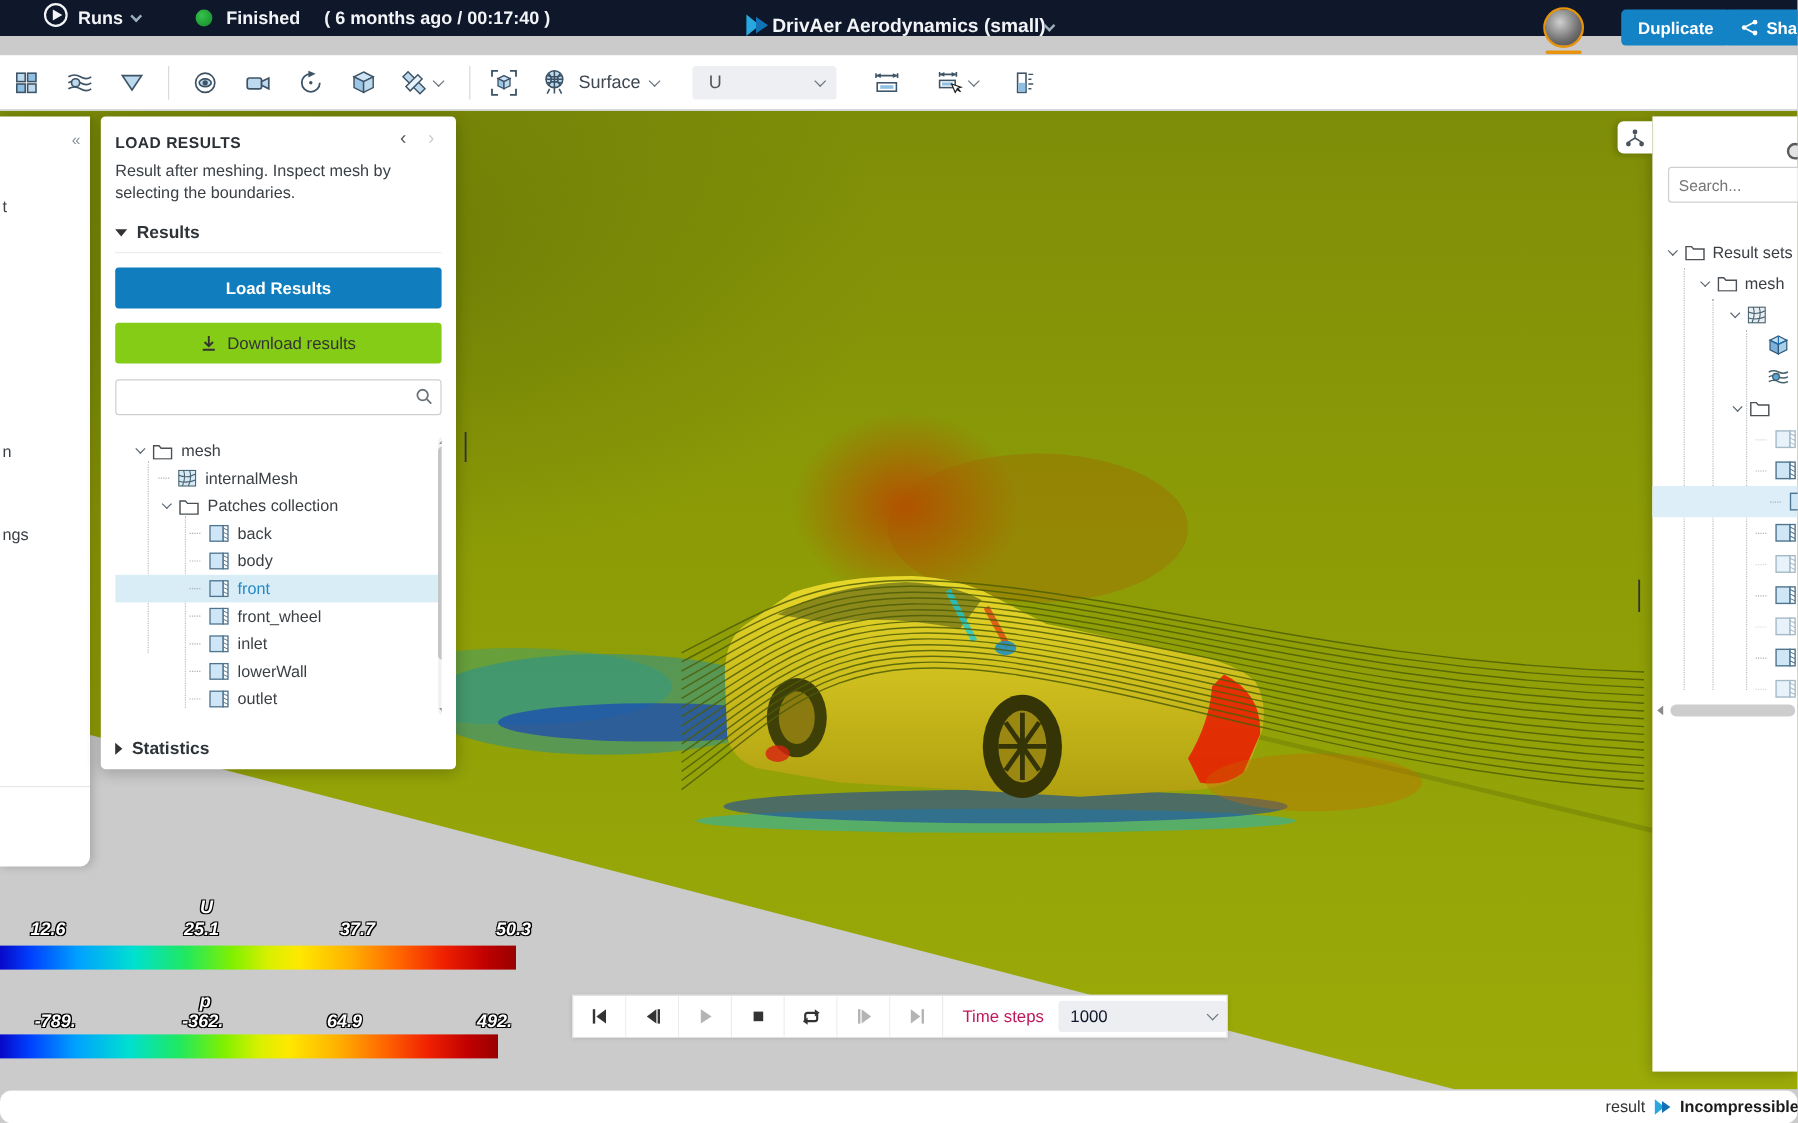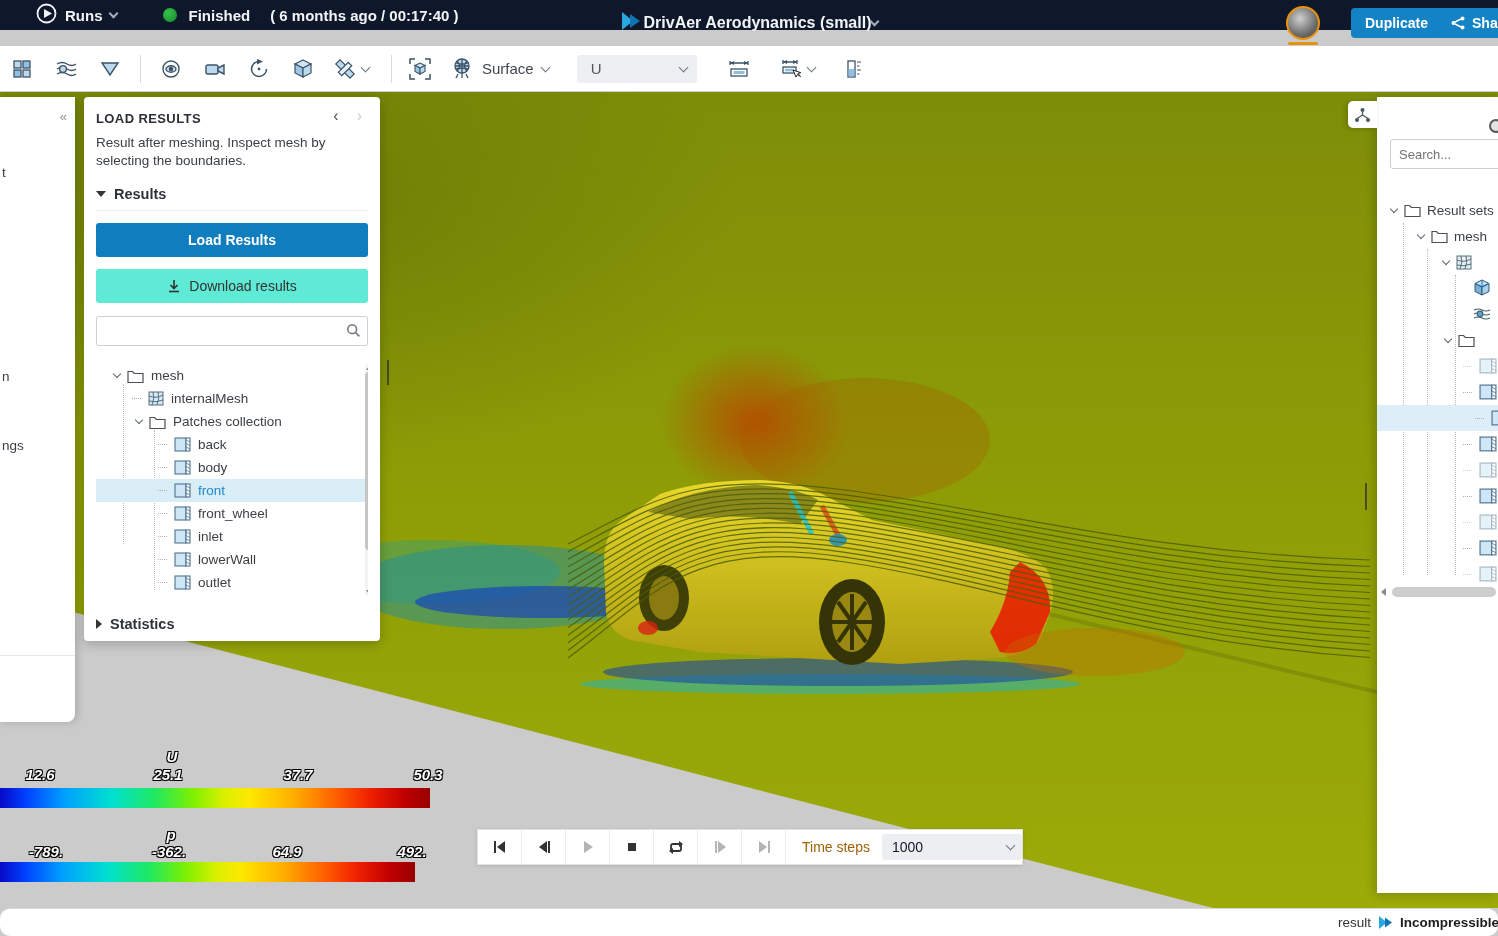--- a/index.html
+++ b/index.html
@@ -42,21 +42,21 @@
   
   .legend { position:absolute; left:0; }
   .leg-title, .leg-tick { position:absolute; transform:translateX(-50%); font-style:italic; font-weight:bold; font-size:15px; color:#fff;
     text-shadow:-1px -1px 0 #000, 1px -1px 0 #000, -1px 1px 0 #000, 1px 1px 0 #000; white-space:nowrap; }
   .leg-bar { position:absolute; left:0; height:20px;
     background:linear-gradient(90deg,#0808c8 0%,#0040ff 6%,#00a0ff 15%,#00e0d0 26%,#20e860 36%,#80f000 45%,#d8f000 52%,#ffe800 58%,#ffb000 68%,#ff6000 78%,#f02000 86%,#c00000 94%,#980000 100%); }
 
   
   .playbar { position:absolute; left:477px; top:737px; width:546px; height:36px; background:#fff; border:1px solid #e2e2e2; box-shadow:0 1px 4px rgba(0,0,0,.12); display:flex; align-items:center; }
   .pbtn { width:44px; height:34px; border-right:1px solid #ececec; display:flex; align-items:center; justify-content:center; cursor:pointer; flex:none; background:#fff; border-top:none; border-bottom:none; border-left:none; }
-  .ts-label { font-size:14px; color:#a16207; padding:0 12px 0 16px; white-space:nowrap; }
+  .ts-label { font-size:14px; color:#be185d; padding:0 12px 0 16px; white-space:nowrap; }
   .ts-select { width:140px; height:26px; background:#eceef1; border-radius:3px; display:flex; align-items:center; padding:0 8px 0 10px; color:#0f172a; font-size:14px; cursor:pointer; }
   .ts-select .chev-g { margin-left:auto; }
 
   
   .left-rail { position:absolute; left:0; top:97px; width:75px; height:625px; background:#fff; box-shadow:2px 0 8px rgba(0,0,0,.18); border-radius:0 0 8px 0; z-index:20; }
   .rail-collapse { position:absolute; right:8px; top:12px; color:#8a9097; font-size:13px; cursor:pointer; }
   .rail-frag { position:absolute; left:2px; font-size:13.5px; color:#3a4046; white-space:nowrap; }
   .rail-div { position:absolute; left:0; right:0; top:558px; height:1px; background:#e4e6e8; }
 
   
@@ -64,21 +64,21 @@
   .lp-title { font-size:13px; font-weight:bold; letter-spacing:.4px; color:#2b3036; }
   .lp-nav { position:absolute; right:18px; top:10px; display:flex; gap:18px; font-size:16px; }
   .lp-prev { color:#555; cursor:pointer; }
   .lp-next { color:#ccc; cursor:pointer; }
   .lp-desc { margin-top:8px; font-size:13.5px; line-height:18px; color:#3a4046; }
   .section-row { display:flex; align-items:center; gap:8px; margin-top:16px; padding-bottom:8px; border-bottom:1px solid #ececec; cursor:pointer; }
   .caret-down { width:0; height:0; border-left:5px solid transparent; border-right:5px solid transparent; border-top:6px solid #333; }
   .caret-right { width:0; height:0; border-top:5px solid transparent; border-bottom:5px solid transparent; border-left:6px solid #333; }
   .section-label { font-size:14.5px; font-weight:bold; color:#2e3338; }
   .btn-load { margin-top:12px; width:100%; height:34px; background:#0f7dbe; border:none; border-radius:3px; color:#fff; font-weight:bold; font-size:14px; cursor:pointer; font-family:inherit; }
-  .btn-download { margin-top:12px; width:100%; height:34px; background:#5eead4; border:none; border-radius:3px; color:#333; font-size:14px; cursor:pointer; display:flex; align-items:center; justify-content:center; gap:8px; font-family:inherit; }
+  .btn-download { margin-top:12px; width:100%; height:34px; background:#84cc16; border:none; border-radius:3px; color:#333; font-size:14px; cursor:pointer; display:flex; align-items:center; justify-content:center; gap:8px; font-family:inherit; }
   .lp-search { margin-top:13px; position:relative; }
   .lp-search input { width:100%; height:30px; border:1px solid #cfcfcf; border-radius:3px; padding:0 28px 0 8px; font-size:13px; outline:none; font-family:inherit; }
   .mag { position:absolute; right:7px; top:7px; }
   .tree { position:relative; margin-top:18px; height:238px; overflow:hidden; }
   .trow { position:relative; height:23px; display:flex; align-items:center; font-size:13.5px; color:#3a3f44; cursor:pointer; }
   .trow.sel { background:#d9edf7; }
   .trow.sel .tlabel { color:#2189c9; }
   .tlabel { margin-left:7px; white-space:nowrap; }
   .chev-t { width:6px; height:6px; border-right:1.5px solid #5a6570; border-bottom:1.5px solid #5a6570; transform:rotate(45deg); margin-top:-3px; flex:none; }
   .ticon { display:inline-flex; flex:none; margin-left:7px; }

